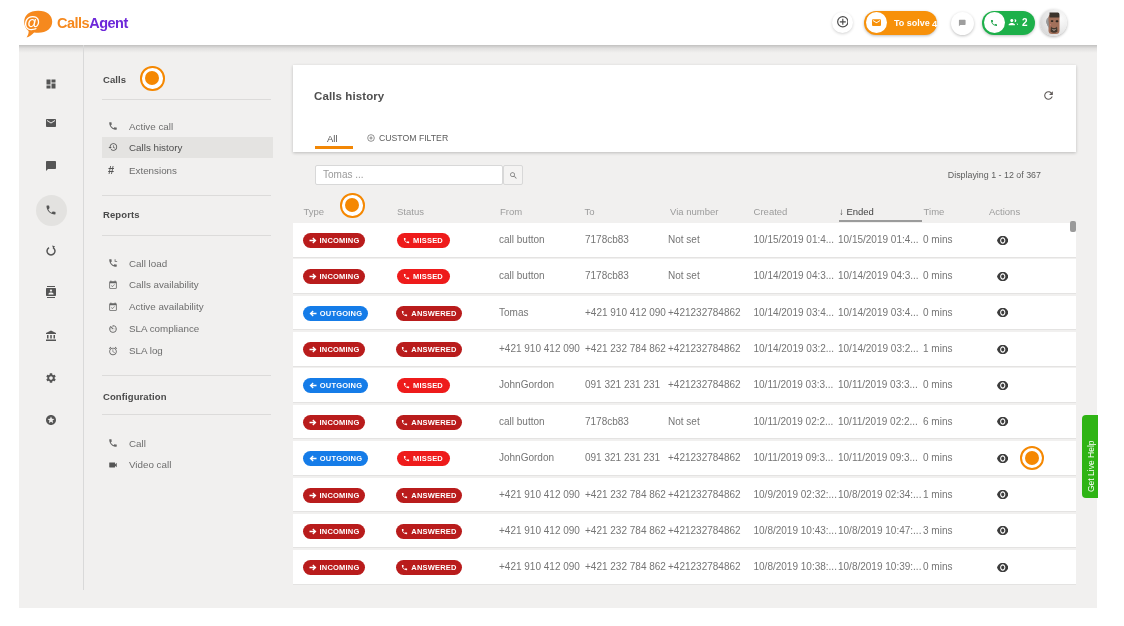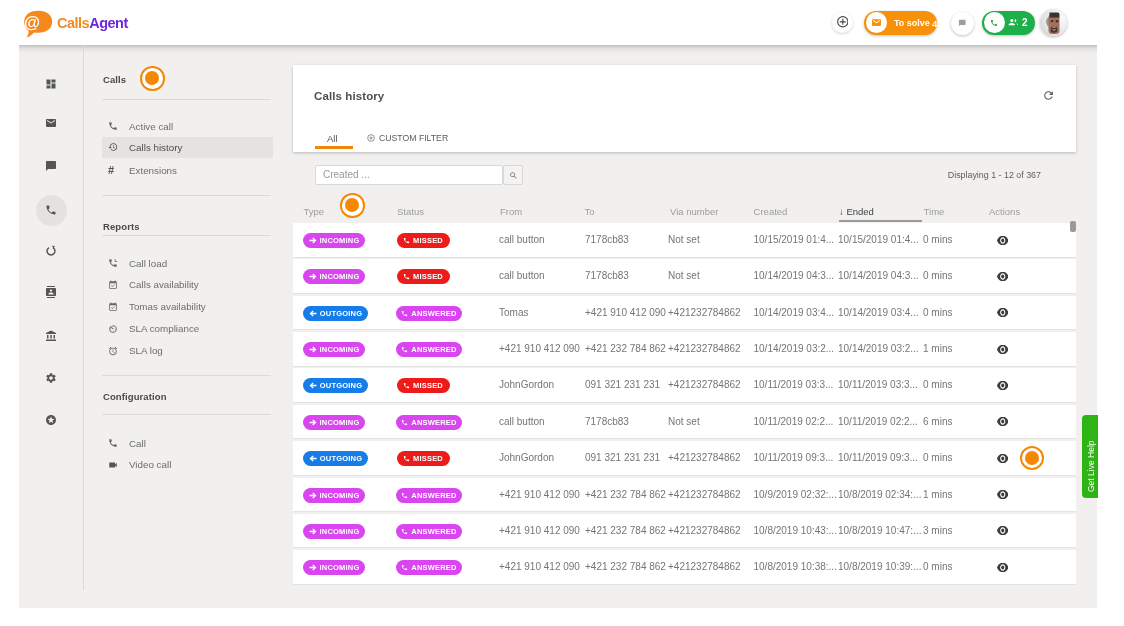--- a/index.html
+++ b/index.html
@@ -32,21 +32,21 @@
 #tab-cf{position:absolute;left:86px;top:68px;font-size:8.7px;color:#5c5c5c;letter-spacing:0px}
 
 #search{position:absolute;left:296px;top:120px;width:188px;height:20px;background:#fff;border:1px solid #d8d8d8;border-radius:2px;font-size:10px;color:#9a9a9a;line-height:18px;padding-left:7px}
 #searchbtn{position:absolute;left:484px;top:120px;width:20px;height:20px;background:#f4f3f2;border:1px solid #d8d8d8;border-radius:2px}
 #displaying{position:absolute;right:56px;top:125px;font-size:8.9px;color:#5e5e5e}
 
 .th{position:absolute;font-size:9.5px;color:#9c9c9c}
 .row{position:absolute;left:274px;width:783px;height:34.5px;background:#fff;border-bottom:1px solid #e4e3e2}
 .cell{position:absolute;font-size:10px;color:#757575;top:11px;white-space:nowrap}
 .tpill{position:absolute;top:10px;height:15px;border-radius:8px;color:#fff;font-size:7.5px;font-weight:bold;letter-spacing:0.2px;display:flex;align-items:center;justify-content:center}
-.g{background:#d946ef}
+.g{background:#b91c1c}
 .r{background:#ee1b1b}
 .b{background:#157ce8}
 .eye{position:absolute;left:703.5px;top:12.5px}
 
 #glh{position:absolute;left:1082px;top:415px;width:16px;height:83px;background:#2fb415;border-radius:4px 0 0 4px}
 #glh span{position:absolute;left:4px;top:77px;transform:rotate(-90deg);transform-origin:0 0;font-size:8.5px;color:#fff;white-space:nowrap;width:77px;display:block}
 </style>
 </head>
 <body>
 <div id="header">
@@ -157,34 +157,34 @@
         <path d="M6.62 10.79c1.44 2.83 3.76 5.14 6.59 6.59l2.2-2.2c.27-.27.67-.36 1.02-.24 1.12.37 2.33.57 3.57.57.55 0 1 .45 1 1V20c0 .55-.45 1-1 1-9.39 0-17-7.61-17-17 0-.55.45-1 1-1h3.5c.55 0 1 .45 1 1 0 1.25.2 2.45.57 3.57.11.35.03.74-.25 1.02l-2.2 2.2z" fill="#666"></path>
       </svg>
     <div class="navitem" style="left:110px;top:75.5px">Active call</div>
     <svg class="abs nvic" style="left:89px;top:97px" width="10" height="10" viewBox="0 0 24 24">
         <path d="M13 3c-4.97 0-9 4.03-9 9H1l3.89 3.89.07.14L9 12H6c0-3.87 3.13-7 7-7s7 3.13 7 7-3.13 7-7 7c-1.93 0-3.68-.79-4.94-2.06l-1.42 1.42C8.27 19.99 10.51 21 13 21c4.97 0 9-4.03 9-9s-4.03-9-9-9zm-1 5v5l4.28 2.54.72-1.21-3.5-2.08V8H12z" fill="#555"></path>
       </svg>
     <div class="navitem" style="left:110px;top:96.5px;color:#4f4f4f">Calls history</div>
     <div class="navitem" style="left:89px;top:119px;font-weight:bold;color:#555;font-size:11px">#</div>
     <div class="navitem" style="left:110px;top:119.5px">Extensions</div>
     <div class="navline" style="top:150px"></div>
-    <div class="navhead" style="left:84px;top:176px">Reports</div>
+    <div class="navhead" style="left:84px;top:164px">Reports</div>
     <div class="navline" style="top:190px"></div>
     <svg class="abs nvic" style="left:89px;top:213px" width="10" height="10" viewBox="0 0 24 24">
         <path d="M6.62 10.79c1.44 2.83 3.76 5.14 6.59 6.59l2.2-2.2c.27-.27.67-.36 1.02-.24 1.12.37 2.33.57 3.57.57.55 0 1 .45 1 1V20c0 .55-.45 1-1 1-9.39 0-17-7.61-17-17 0-.55.45-1 1-1h3.5c.55 0 1 .45 1 1 0 1.25.2 2.45.57 3.57.11.35.03.74-.25 1.02l-2.2 2.2zM16 3h2v4h4v2h-6z" fill="#666"></path>
       </svg>
     <div class="navitem" style="left:110px;top:212.5px">Call load</div>
     <svg class="abs nvic" style="left:89px;top:234.5px" width="10" height="10" viewBox="0 0 24 24">
         <path d="M19 3h-1V1h-2v2H8V1H6v2H5c-1.11 0-1.99.9-1.99 2L3 19c0 1.1.89 2 2 2h14c1.1 0 2-.9 2-2V5c0-1.1-.9-2-2-2zm0 16H5V8h14v11zM16.53 11.06L15.47 10l-4.88 4.88-2.12-2.12-1.06 1.06L10.59 17l5.94-5.94z" fill="#666"></path>
       </svg>
     <div class="navitem" style="left:110px;top:234px">Calls availability</div>
     <svg class="abs nvic" style="left:89px;top:256.5px" width="10" height="10" viewBox="0 0 24 24">
         <path d="M19 3h-1V1h-2v2H8V1H6v2H5c-1.11 0-1.99.9-1.99 2L3 19c0 1.1.89 2 2 2h14c1.1 0 2-.9 2-2V5c0-1.1-.9-2-2-2zm0 16H5V8h14v11zM16.53 11.06L15.47 10l-4.88 4.88-2.12-2.12-1.06 1.06L10.59 17l5.94-5.94z" fill="#666"></path>
       </svg>
-    <div class="navitem" style="left:110px;top:256px">Tomas availability</div>
+    <div class="navitem" style="left:110px;top:256px">Active availability</div>
     <svg class="abs nvic" style="left:89px;top:278.5px" width="10" height="10" viewBox="0 0 24 24">
         <path d="M11 17c0 .55.45 1 1 1s1-.45 1-1-.45-1-1-1-1 .45-1 1zm0-14v4h2V5.08c3.39.49 6 3.39 6 6.92 0 3.87-3.13 7-7 7s-7-3.13-7-7c0-1.68.59-3.22 1.58-4.42L12 13l1.41-1.41-6.8-6.8v.02C4.42 6.45 3 9.05 3 12c0 4.97 4.02 9 9 9 4.97 0 9-4.03 9-9s-4.03-9-9-9h-1zm7 9c0-.55-.45-1-1-1s-1 .45-1 1 .45 1 1 1 1-.45 1-1zM6 12c0 .55.45 1 1 1s1-.45 1-1-.45-1-1-1-1 .45-1 1z" fill="#666"></path>
       </svg>
     <div class="navitem" style="left:110px;top:278px">SLA compliance</div>
     <svg class="abs nvic" style="left:89px;top:300.5px" width="10" height="10" viewBox="0 0 24 24">
         <path d="M22 5.72l-4.6-3.86-1.29 1.53 4.6 3.86L22 5.72zM7.88 3.39L6.6 1.86 2 5.71l1.29 1.53 4.59-3.85zM12.5 8H11v6l4.75 2.85.75-1.23-4-2.37V8zM12 4c-4.97 0-9 4.03-9 9s4.02 9 9 9c4.97 0 9-4.03 9-9s-4.03-9-9-9zm0 16c-3.87 0-7-3.13-7-7s3.13-7 7-7 7 3.13 7 7-3.13 7-7 7z" fill="#666"></path>
       </svg>
     <div class="navitem" style="left:110px;top:300px">SLA log</div>
     <div class="navline" style="top:330px"></div>
     <div class="navhead" style="left:84px;top:346px">Configuration</div>
@@ -204,21 +204,21 @@
         <path d="M17.65 6.35C16.2 4.9 14.21 4 12 4c-4.42 0-7.99 3.58-7.99 8s3.57 8 7.99 8c3.73 0 6.84-2.55 7.73-6h-2.08c-.82 2.33-3.04 4-5.65 4-3.31 0-6-2.69-6-6s2.69-6 6-6c1.66 0 3.14.69 4.22 1.78L13 11h7V4l-2.35 2.35z" fill="#5f5a58"></path>
       </svg>
     <div id="tab-all">All</div>
     <div id="tab-underline"></div>
     <svg class="abs" style="left:74px;top:68.5px" width="8" height="8" viewBox="0 0 24 24">
         <circle cx="12" cy="12" r="10" fill="none" stroke="#5c5c5c" stroke-width="2"></circle>
         <path d="M12 7v10M7 12h10" stroke="#5c5c5c" stroke-width="2"></path>
       </svg>
     <div id="tab-cf">CUSTOM FILTER</div>
   </div>
-  <div id="search">Created ...</div>
+  <div id="search">Tomas ...</div>
   <div id="searchbtn">
       <svg style="margin:5px auto" width="9" height="9" viewBox="0 0 24 24">
         <path d="M15.5 14h-.79l-.28-.27C15.41 12.59 16 11.11 16 9.5 16 5.91 13.09 3 9.5 3S3 5.91 3 9.5 5.91 16 9.5 16c1.61 0 3.09-.59 4.23-1.57l.27.28v.79l5 4.99L20.49 19l-4.99-5zm-6 0C7.01 14 5 11.99 5 9.5S7.01 5 9.5 5 14 7.01 14 9.5 11.99 14 9.5 14z" fill="#777"></path>
       </svg>
     </div>
   <div id="displaying">Displaying 1 - 12 of 367</div>
   <div id="thead">
 <div class="th" style="left:284.5px;top:160.5px">Type</div>
 <div class="th" style="left:378px;top:160.5px">Status</div>
 <div class="th" style="left:481px;top:160.5px">From</div>

